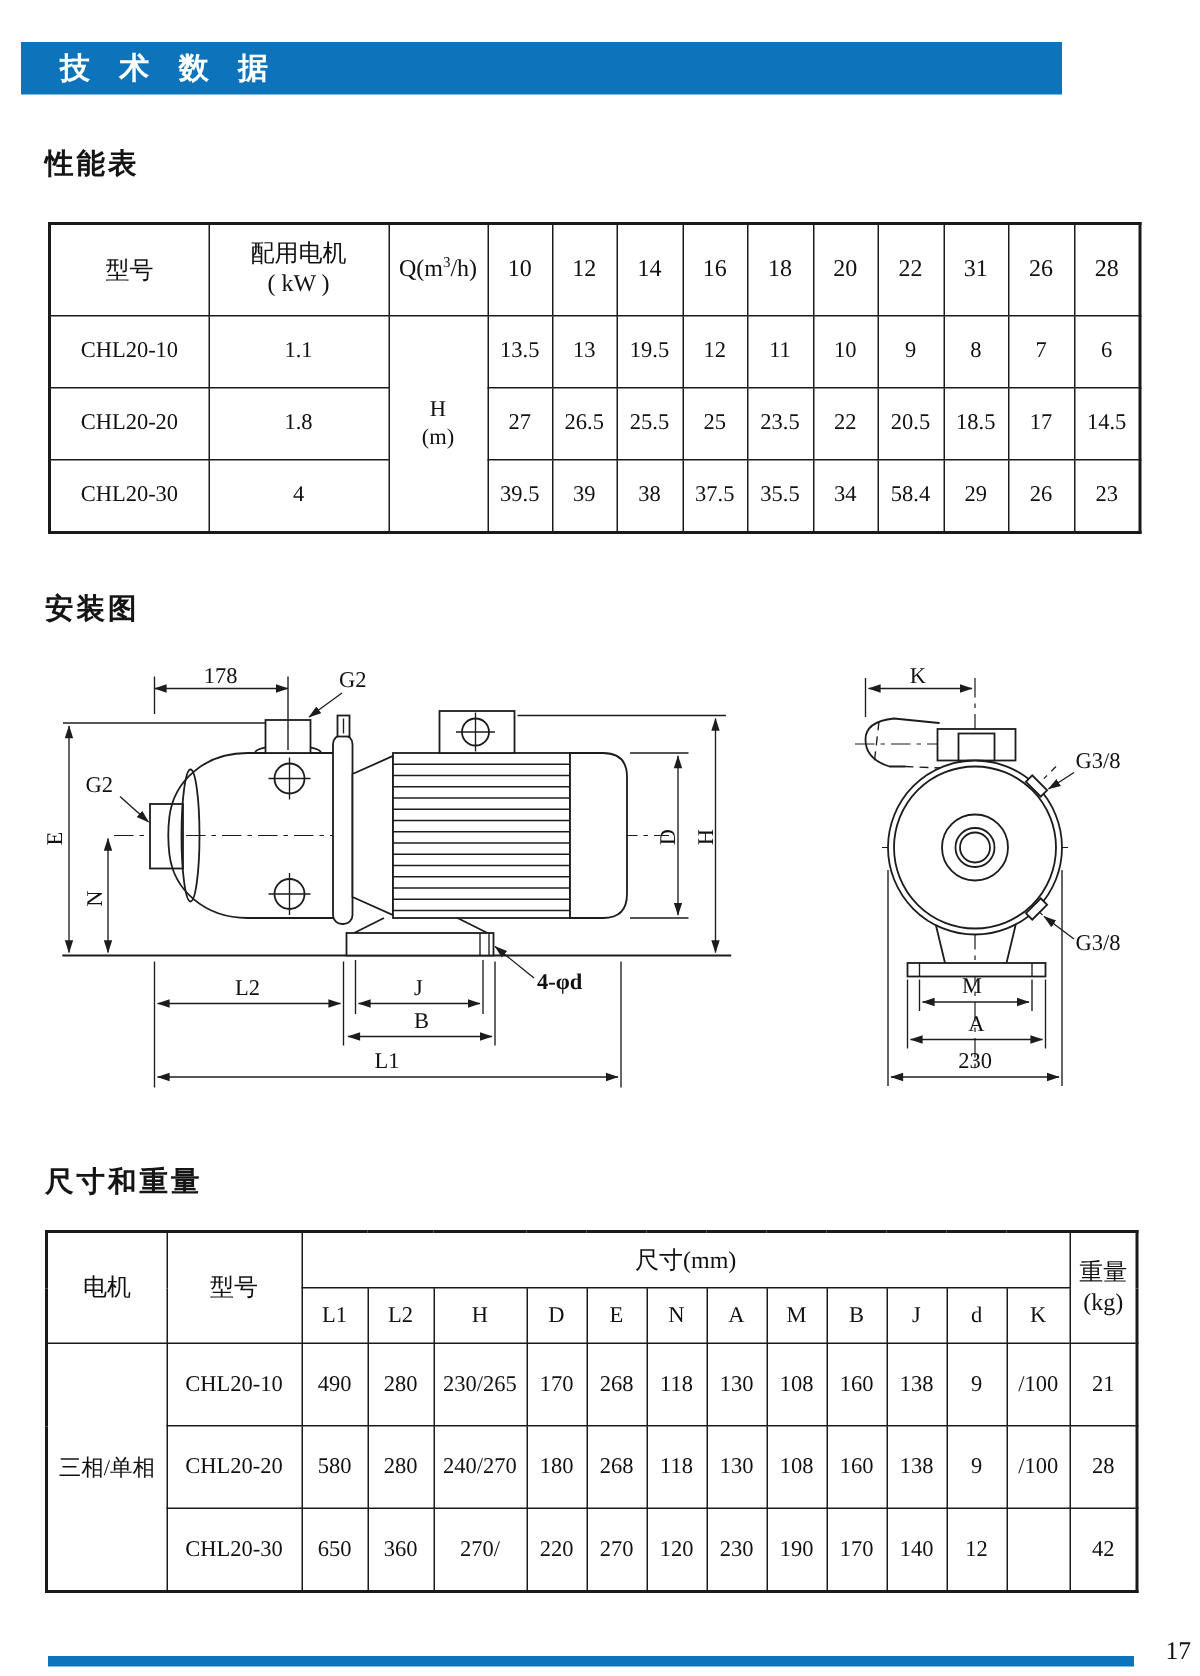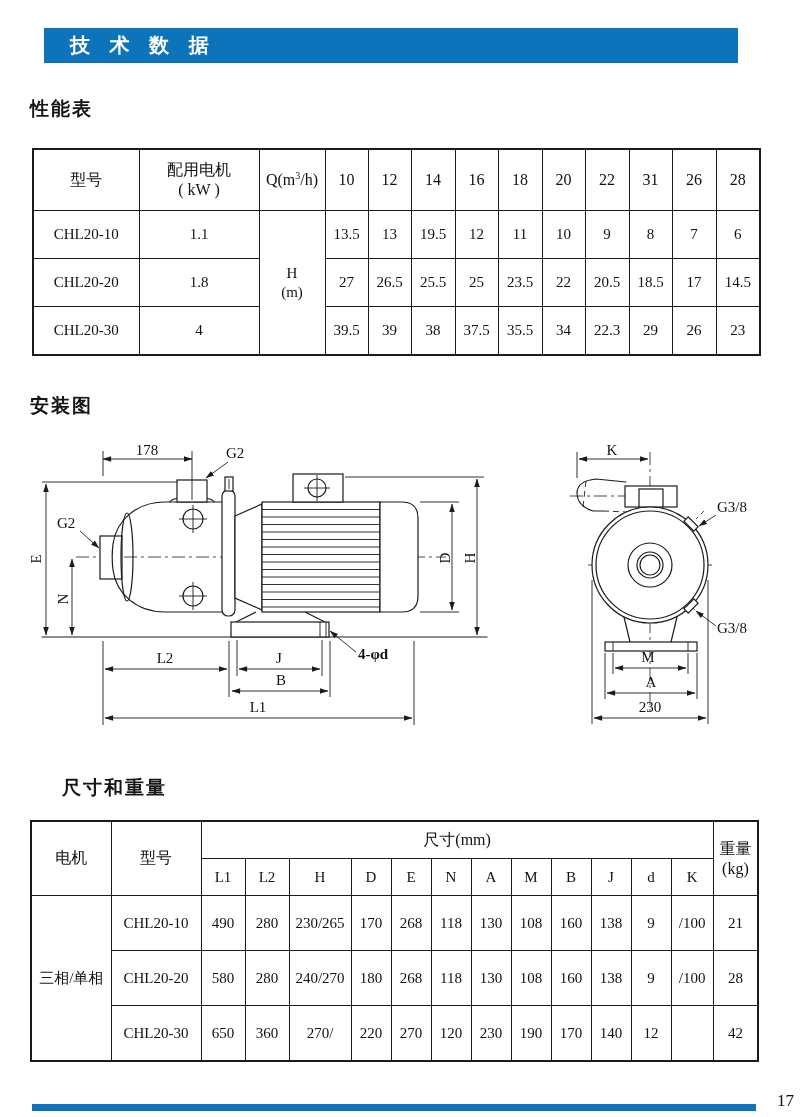--- a/index.html
+++ b/index.html
@@ -1,19 +1,19 @@
 <!DOCTYPE html>
 <html><head>
 <meta charset="utf-8">
 <style>
   html,body{margin:0;padding:0;background:#ffffff;}
   #page{position:relative;width:800px;height:1117px;background:#ffffff;overflow:hidden;
         font-family:"Liberation Serif",serif;color:#111;}
   
-  .banner{position:absolute;left:44px;top:28px;width:694px;height:35px;background:#0d73ba;
+  .banner{position:absolute;left:14px;top:28px;width:694px;height:35px;background:#0d73ba;
           display:flex;align-items:center;}
   .banner span{color:#ffffff;font-family:"Liberation Sans",sans-serif;font-weight:bold;
                font-size:20px;letter-spacing:7px;padding-left:26px;}
   .sec-title{position:absolute;left:30px;font-family:"Liberation Sans",sans-serif;
              font-weight:bold;font-size:19px;letter-spacing:2px;color:#151515;}
   
   table{border-collapse:collapse;table-layout:fixed;position:absolute;background:#fff;}
   table, td{border:1px solid #1a1a1a;}
   table{border:2px solid #1a1a1a;}
   td{text-align:center;vertical-align:middle;font-size:15px;padding:0 2px;overflow:hidden;}
@@ -123,21 +123,21 @@
     </tr>
     <tr class="drow">
       <td>CHL20-30</td>
       <td>4</td>
       <td>39.5</td>
       <td>39</td>
       <td>38</td>
       <td>37.5</td>
       <td>35.5</td>
       <td>34</td>
-      <td>22.3</td>
+      <td>58.4</td>
       <td>29</td>
       <td>26</td>
       <td>23</td>
     </tr>
   </tbody>
     </table>
 
   <div class="sec-title" style="top:393px;">安装图</div>
 
   <svg id="draw" viewBox="0 0 800 1117">
@@ -295,21 +295,21 @@
       <path class="ext" d="M605,653 V699 M697,653 V699"></path>
       <path class="dim" d="M607,693 H695"></path>
       <text class="lbl" x="651" y="687" text-anchor="middle">A</text>
 
       <path class="ext" d="M592,580 V724 M708,580 V724"></path>
       <path class="dim" d="M594,718 H706"></path>
       <text class="lbl" x="650" y="712" text-anchor="middle">230</text>
     </g>
   </svg>
 
-  <div class="sec-title" style="top:775px;margin-left:32px;">尺寸和重量</div>
+  <div class="sec-title" style="top:775px;">尺寸和重量</div>
 
   <table id="t2">
     <colgroup>
       <col style="width:80px">
         <col style="width:90px">
       <col style="width:44px">
         <col style="width:44px">
         <col style="width:62px">
         <col style="width:40px">
       <col style="width:40px">

